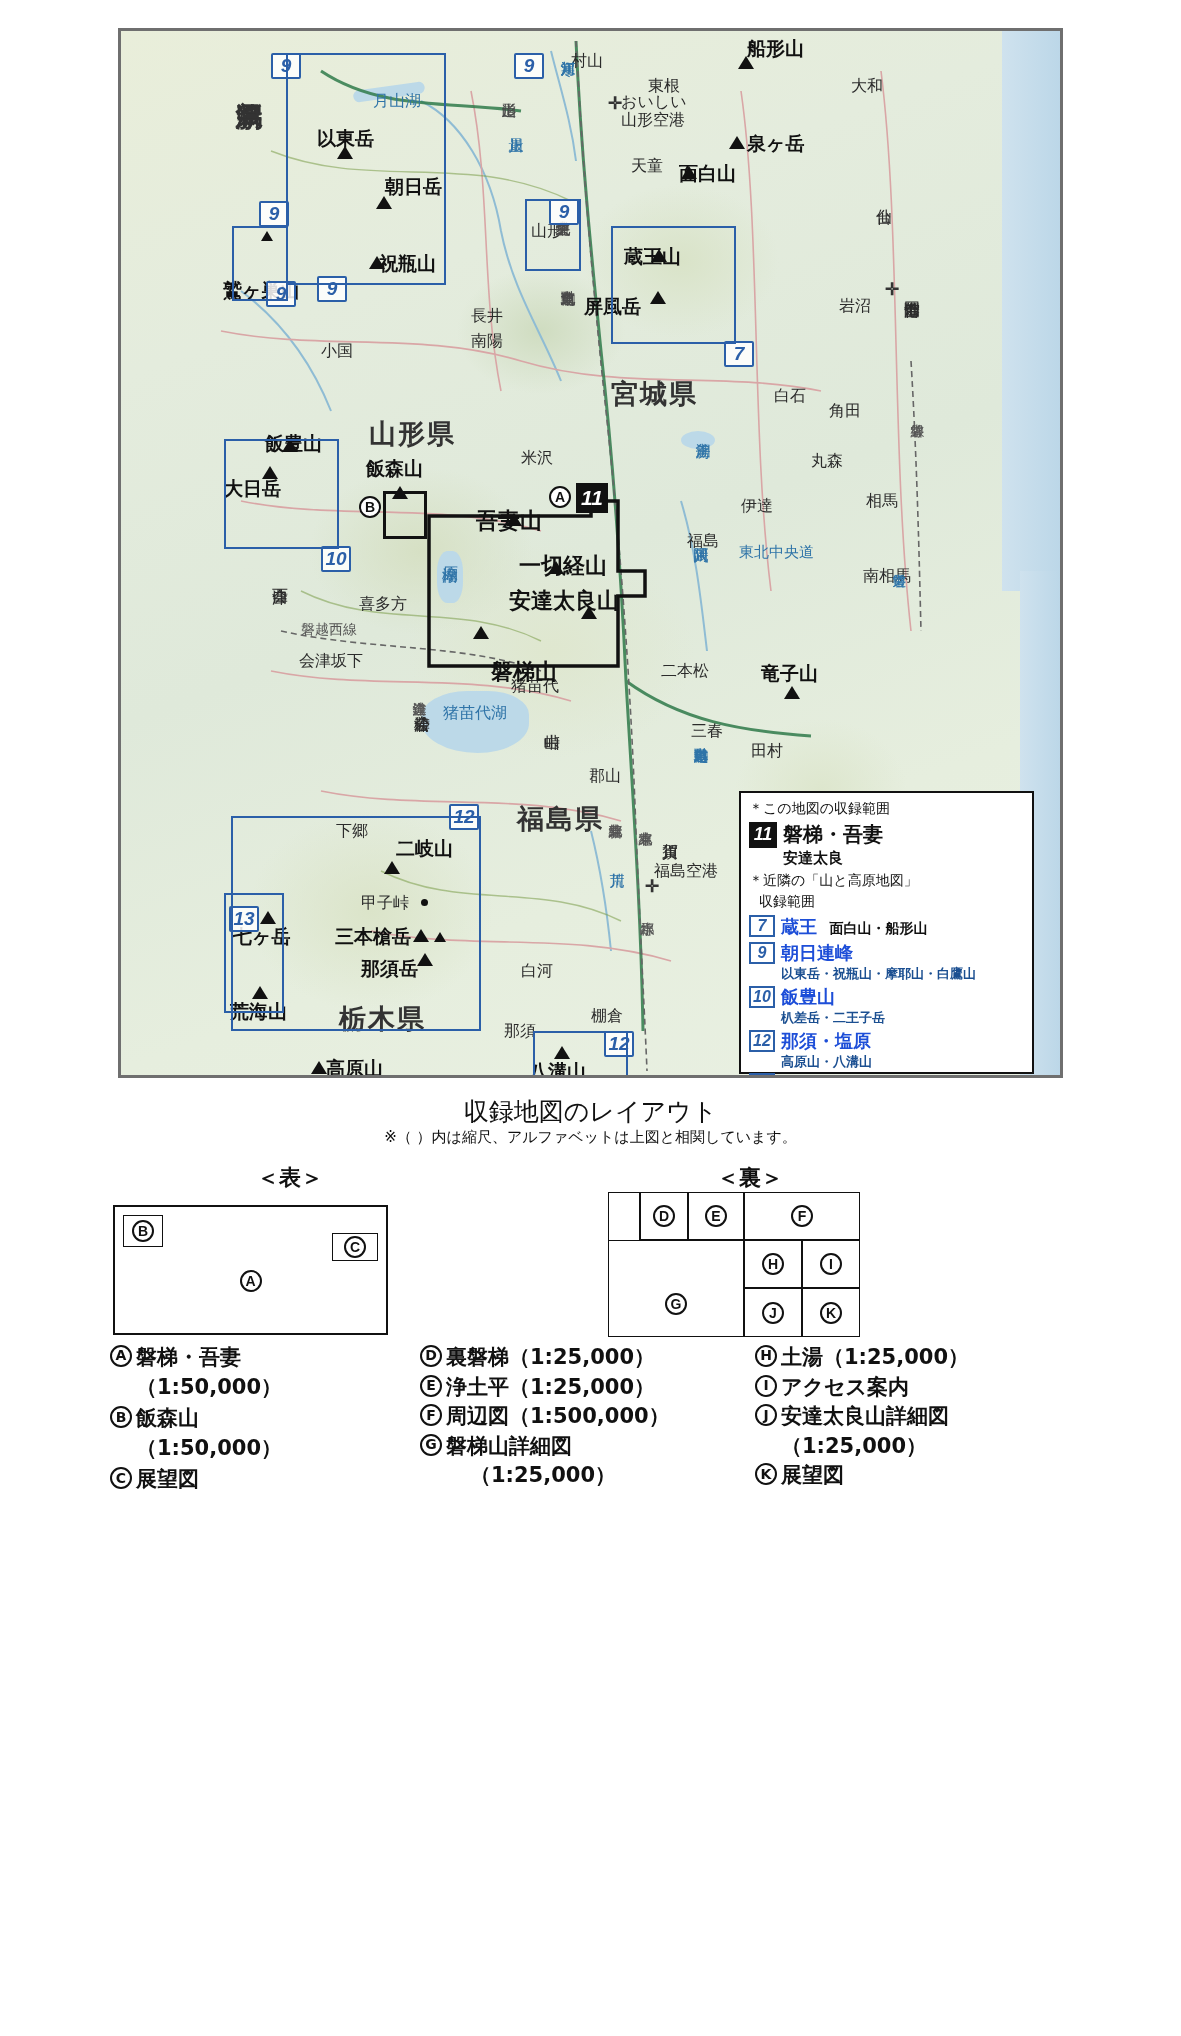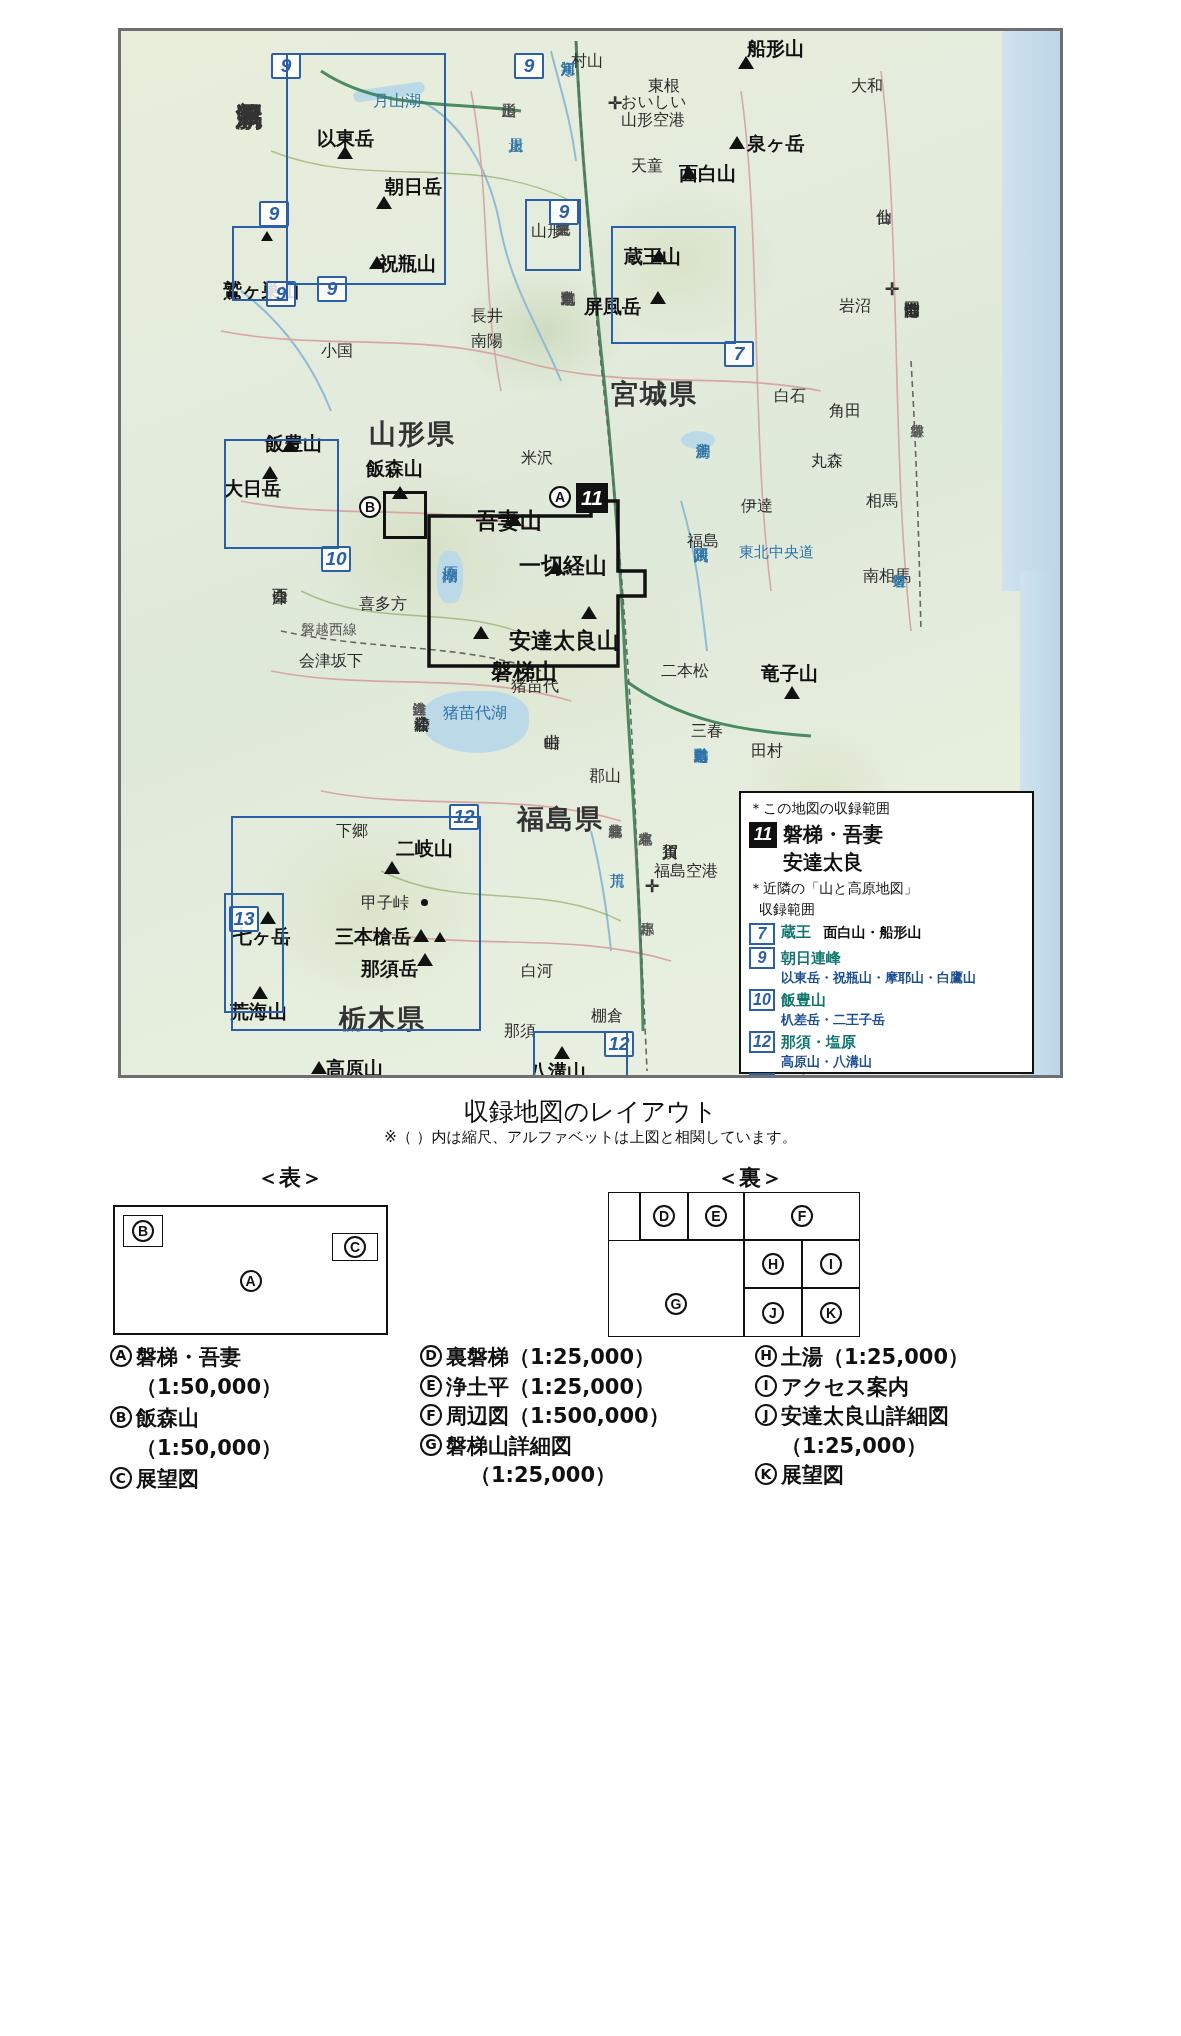--- a/index.html
+++ b/index.html
@@ -43,24 +43,24 @@
 
   .rect-outline{position:absolute;border:2px solid #2b5fa8;box-sizing:border-box;}
   .rect-black{position:absolute;border:3px solid #111;box-sizing:border-box;}
 
   
   #legend{position:absolute;left:618px;top:760px;width:295px;height:283px;background:#fff;border:2px solid #111;box-sizing:border-box;padding:6px 8px;}
   #legend .ttl{font-size:14px;color:#111;margin:1px 0 3px;}
   #legend .row{display:flex;align-items:flex-start;gap:6px;margin-bottom:2px;}
   #legend .bx{flex:none;width:26px;height:22px;border:2px solid #2b5fa8;color:#2b5fa8;font-style:italic;font-weight:bold;font-size:16px;display:flex;align-items:center;justify-content:center;box-sizing:border-box;}
   #legend .bx.dk{background:#111;color:#fff;border:none;width:28px;height:26px;font-size:18px;}
-  #legend .nm{font-size:15px;font-weight:bold;color:#0f766e;}
+  #legend .nm{font-size:18px;font-weight:bold;color:#1d4ed8;}
   #legend .nm.black{color:#111;font-size:20px;}
   #legend .sub{font-size:13px;color:#1b4f91;font-weight:bold;}
-  #legend .sub2{font-size:20px;color:#111;font-weight:bold;margin-left:34px;}
+  #legend .sub2{font-size:15px;color:#111;font-weight:bold;margin-left:34px;}
   #legend .nmblk{font-size:14px;color:#111;font-weight:bold;}
 
   
   #layout-title{position:absolute;left:0;top:1095px;width:1181px;text-align:center;font-size:25px;color:#111;font-family:"DejaVu Sans","Liberation Sans",sans-serif;}
   #layout-note{position:absolute;left:0;top:1128px;width:1181px;text-align:center;font-size:15px;color:#111;font-family:"DejaVu Sans","Liberation Sans",sans-serif;}
   #front-label{position:absolute;left:140px;top:1163px;width:300px;text-align:center;font-size:22px;font-weight:bold;font-family:"DejaVu Sans","Liberation Sans",sans-serif;}
   #back-label{position:absolute;left:600px;top:1163px;width:300px;text-align:center;font-size:22px;font-weight:bold;font-family:"DejaVu Sans","Liberation Sans",sans-serif;}
 
   #front-diagram{position:absolute;left:113px;top:1205px;width:275px;height:130px;border:2px solid #111;box-sizing:border-box;}
   .dg-cell{position:absolute;border:1.5px solid #111;box-sizing:border-box;display:flex;align-items:center;justify-content:center;}
@@ -187,21 +187,21 @@
   <div class="tri" style="left:141px;top:435px;"></div>
   <div class="lbl mt" style="left:103px;top:445px;">大日岳</div>
   <div class="tri" style="left:271px;top:455px;"></div>
   <div class="lbl mt" style="left:245px;top:425px;">飯森山</div>
 
   <div class="tri" style="left:385px;top:482px;"></div>
   <div class="lbl mtb" style="left:355px;top:475px;">吾妻山</div>
   <div class="tri" style="left:427px;top:530px;"></div>
   <div class="lbl mtb" style="left:398px;top:520px;">一切経山</div>
   <div class="tri" style="left:460px;top:575px;"></div>
-  <div class="lbl mtb" style="left:388px;top:555px;margin-top:40px;">安達太良山</div>
+  <div class="lbl mtb" style="left:388px;top:555px;">安達太良山</div>
   <div class="tri" style="left:352px;top:595px;"></div>
   <div class="lbl mtb" style="left:370px;top:590px;margin-top:36px;">磐梯山</div>
 
   <div class="tri" style="left:663px;top:655px;"></div>
   <div class="lbl mt" style="left:640px;top:630px;">竜子山</div>
   <div class="tri" style="left:263px;top:830px;"></div>
   <div class="lbl mt" style="left:275px;top:805px;">二岐山</div>
   <div class="tri" style="left:292px;top:898px;"></div>
   <div class="tri sm" style="left:313px;top:901px;"></div>
   <div class="lbl mt" style="left:214px;top:893px;">三本槍岳</div>

